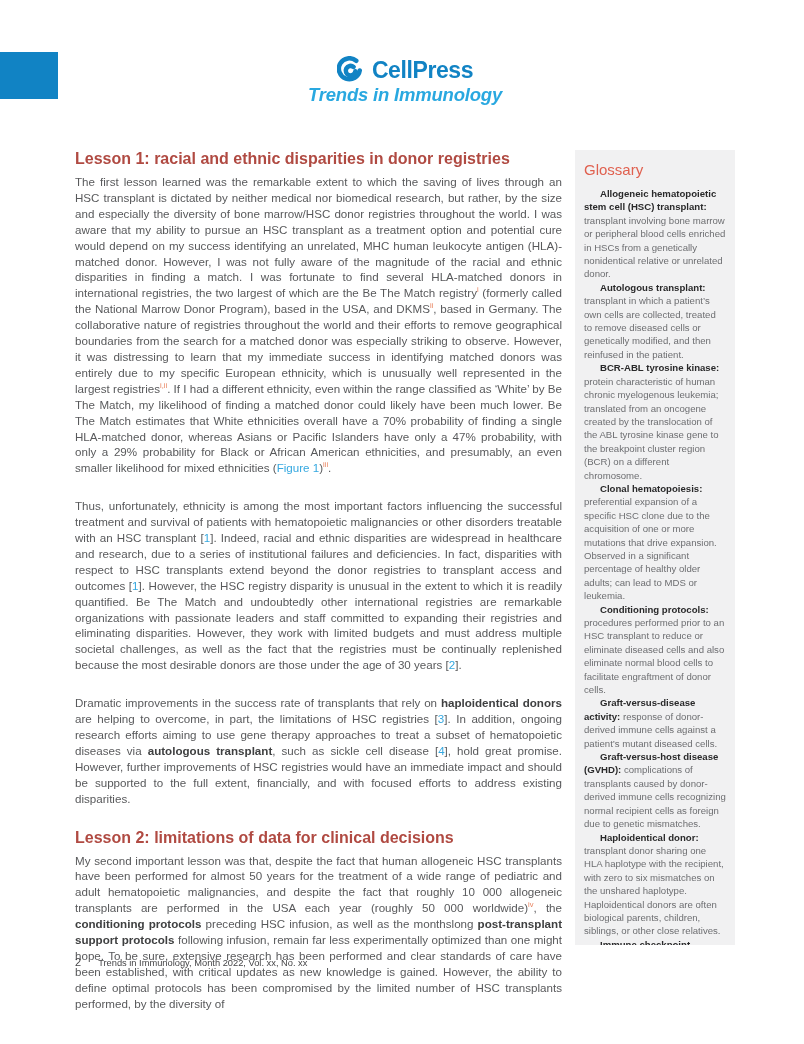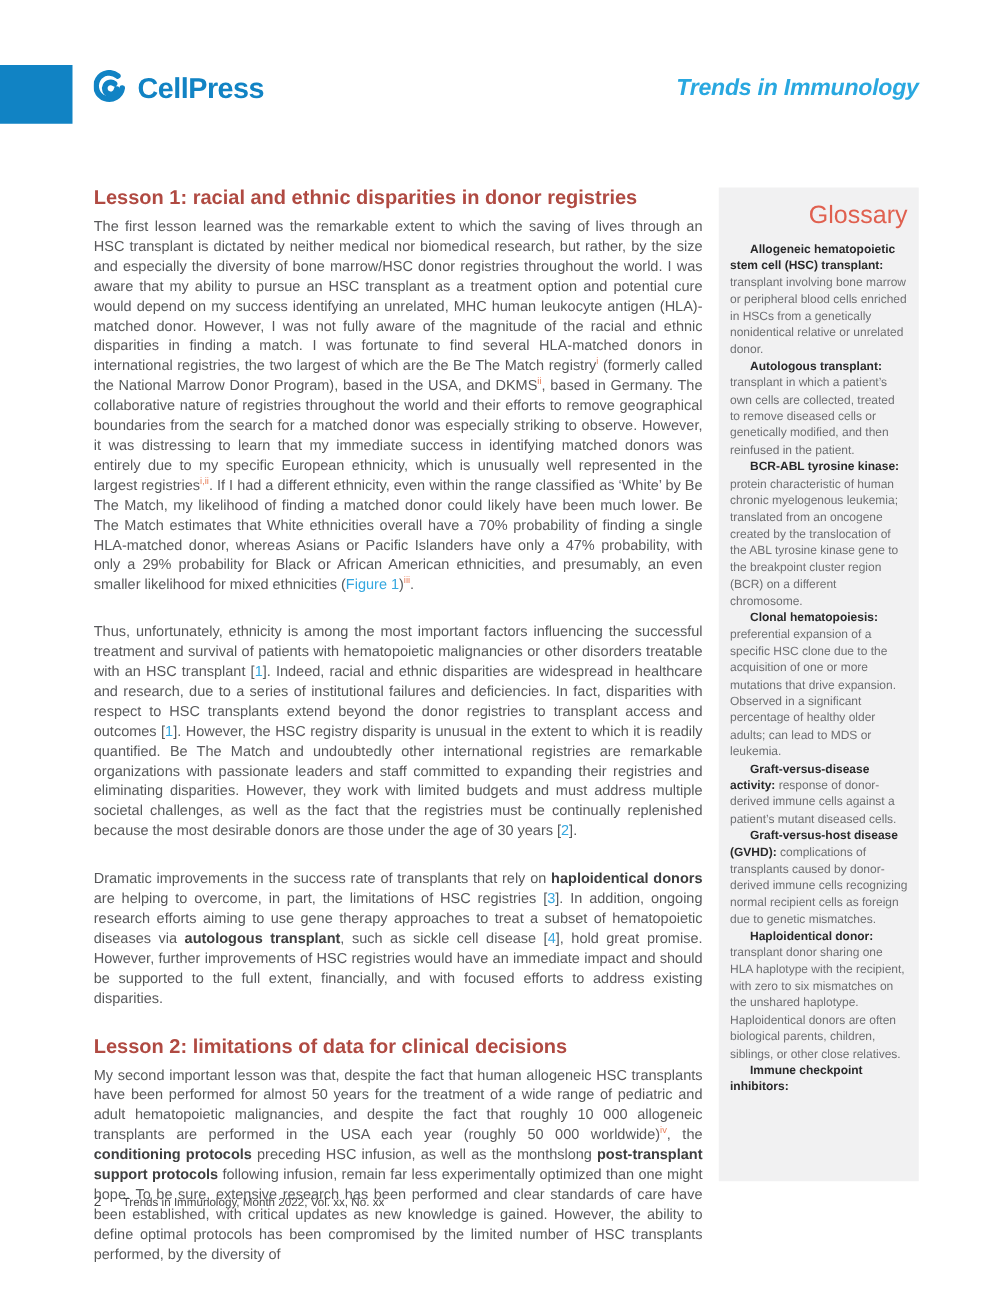--- a/index.html
+++ b/index.html
@@ -1,32 +1,32 @@
 <!DOCTYPE html>
 <html><head>
 <meta charset="utf-8">
 <style>
   html,body{margin:0;padding:0;background:#fff;}
   .page{position:relative;width:804px;height:1044px;background:#fff;overflow:hidden;
         font-family:"Liberation Sans",sans-serif;-webkit-font-smoothing:antialiased;}
   .accent-square{position:absolute;left:0;top:52px;width:58px;height:47px;background:#1183c4;}
-  .hdr{position:absolute;left:75px;right:69px;top:56px;display:flex;justify-content:space-between;align-items:center;}
+  .hdr{position:absolute;left:75px;right:69px;top:56px;display:flex;justify-content:space-between;align-items:center;flex-direction:column;}
   .brand{display:flex;align-items:center;gap:7px;color:#1183c4;font-weight:700;font-size:23px;letter-spacing:-0.4px;}
   .journal{font-size:18.5px;font-weight:700;color:#29a8e0;letter-spacing:-0.2px;font-style:italic;}
   .content{position:absolute;left:75px;right:69px;top:150px;display:flex;gap:13px;}
   .article{width:487px;flex:none;}
   .section-heading{font-size:16px;color:#b04a42;font-weight:700;margin:0 0 6px;}
   .sec2 .section-heading{margin-top:18px;}
   .body-p{font-size:11.6px;line-height:15.9px;color:#58595b;text-align:justify;margin:0 0 22px;}
   .seg-n{color:inherit;}
   .seg-b{font-weight:700;color:#3f4041;}
   .seg-link,.seg-ref{color:#35a8e0;}
   sup.seg-sup{color:#e8825e;font-size:7.5px;line-height:0;}
   .glossary{flex:1;background:#f1f1f2;height:795px;padding:11px 9px 10px;box-sizing:border-box;overflow:hidden;}
-  .glossary-title{font-size:20px;color:#e0604f;font-weight:400;margin:0 0 9px;text-align:right;}
+  .glossary-title{font-size:15px;color:#e0604f;font-weight:400;margin:0 0 9px;}
   .entry{font-size:9.6px;line-height:13.4px;color:#6d6e71;margin:0;}
   .entry b{color:#29292a;margin-left:16px;}
   .ftr{position:absolute;left:75px;top:956px;display:flex;gap:17px;align-items:baseline;color:#454547;}
   .page-num{font-size:11px;}
   .citation{font-size:9.3px;text-align:center;}
 </style>
 </head>
 <body>
 
 <div class="page">
@@ -66,20 +66,21 @@
       <div>
 
           <p class="entry"><b>Allogeneic hematopoietic stem cell (HSC) transplant:</b> <span>transplant involving bone marrow or peripheral blood cells enriched in HSCs from a genetically nonidentical relative or unrelated donor.</span></p>
 
           <p class="entry"><b>Autologous transplant:</b> <span>transplant in which a patient’s own cells are collected, treated to remove diseased cells or genetically modified, and then reinfused in the patient.</span></p>
 
           <p class="entry"><b>BCR-ABL tyrosine kinase:</b> <span>protein characteristic of human chronic myelogenous leukemia; translated from an oncogene created by the translocation of the ABL tyrosine kinase gene to the breakpoint cluster region (BCR) on a different chromosome.</span></p>
 
           <p class="entry"><b>Clonal hematopoiesis:</b> <span>preferential expansion of a specific HSC clone due to the acquisition of one or more mutations that drive expansion. Observed in a significant percentage of healthy older adults; can lead to MDS or leukemia.</span></p>
 
+          <p class="entry"><b>Conditioning protocols:</b> <span>procedures performed prior to an HSC transplant to reduce or eliminate diseased cells and also eliminate normal blood cells to facilitate engraftment of donor cells.</span></p>
 
           <p class="entry"><b>Graft-versus-disease activity:</b> <span>response of donor-derived immune cells against a patient’s mutant diseased cells.</span></p>
 
           <p class="entry"><b>Graft-versus-host disease (GVHD):</b> <span>complications of transplants caused by donor-derived immune cells recognizing normal recipient cells as foreign due to genetic mismatches.</span></p>
 
           <p class="entry"><b>Haploidentical donor:</b> <span>transplant donor sharing one HLA haplotype with the recipient, with zero to six mismatches on the unshared haplotype. Haploidentical donors are often biological parents, children, siblings, or other close relatives.</span></p>
 
           <p class="entry"><b>Immune checkpoint inhibitors:</b> </p>
 
         </div>

